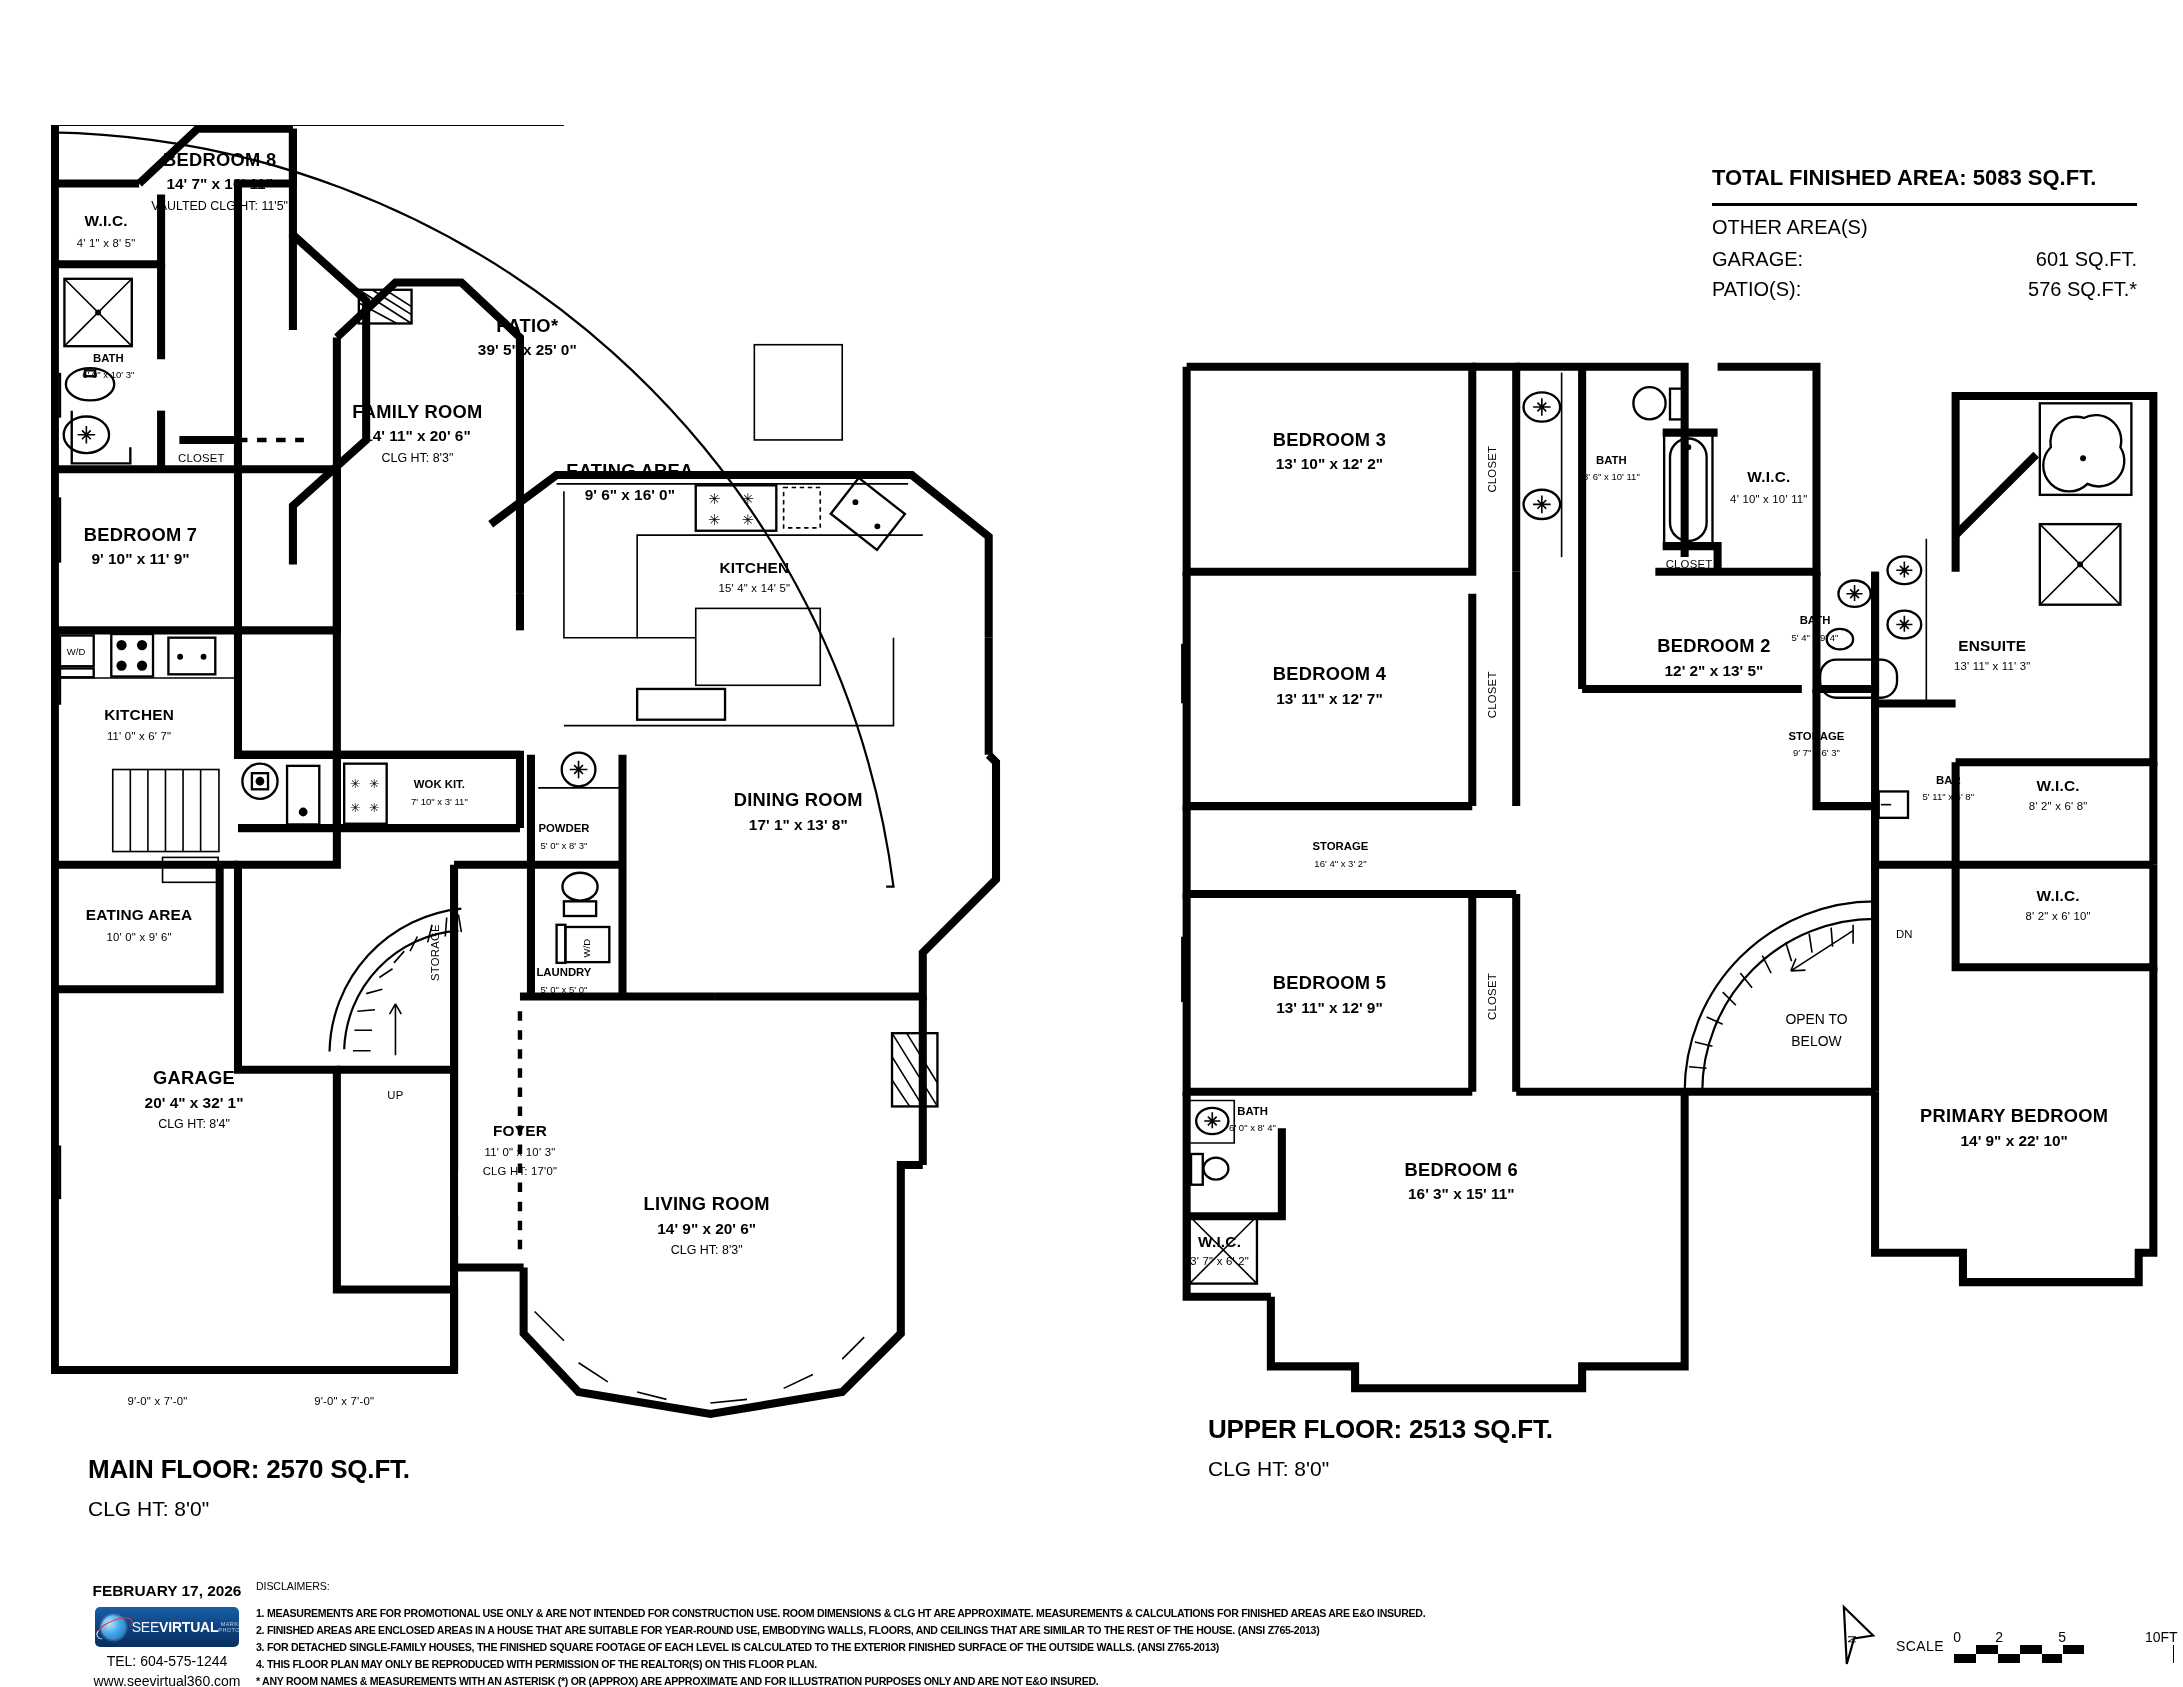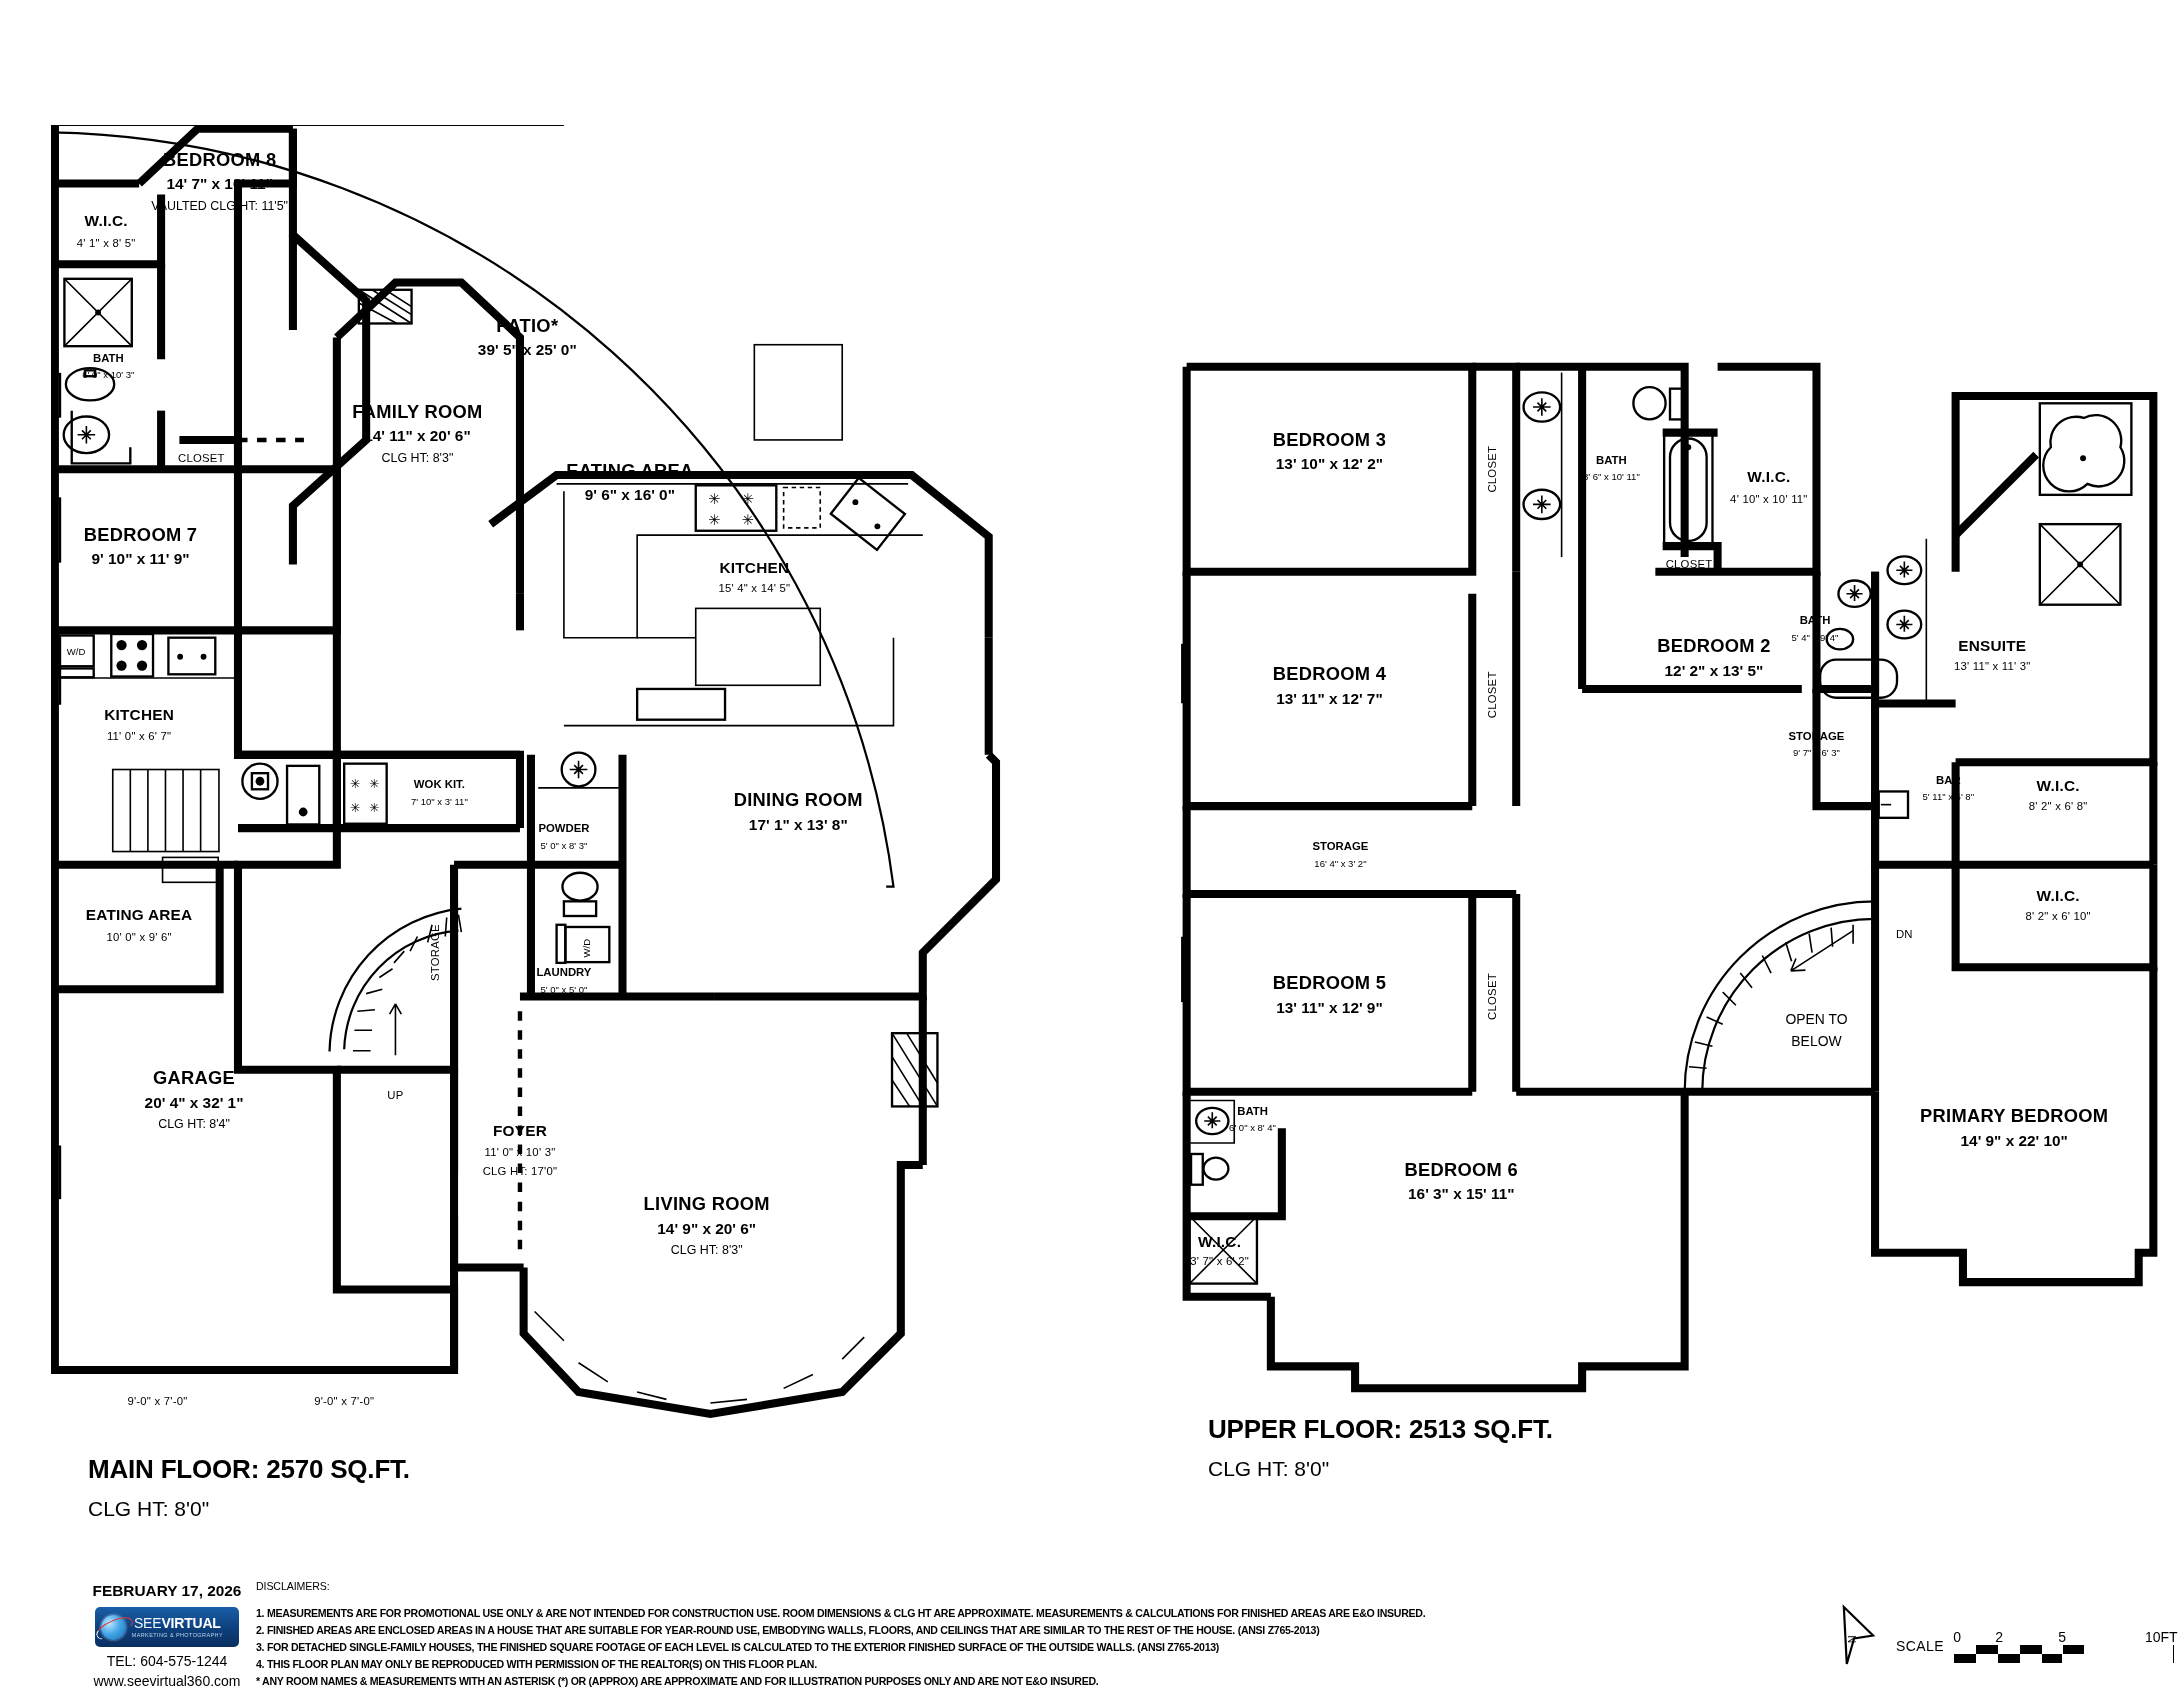--- a/index.html
+++ b/index.html
@@ -50,21 +50,21 @@
     padding-left:5.9px; position:relative; overflow:hidden;
   }
   #logo-box .orb { width:25px; height:25px; border-radius:50%;
     background:radial-gradient(circle at 33% 33%,#bfe6ff 0%,#45a8e8 45%,#1366b0 100%);
     box-shadow:0 0 0 1.5px rgba(255,255,255,.18); flex:0 0 auto; position:relative;}
   #logo-box .orb:after{
     content:""; position:absolute; left:-5.9px; top:5.1px; width:37px; height:14.6px;
     border:1.8px solid #e23b35; border-radius:50%; transform:rotate(-24deg);
     border-bottom-color:transparent; border-left-color:#fff;
   }
-  #logo-box .wordmark { display:flex; flex-direction:column; line-height:1; margin-left:2.9px;}
+  #logo-box .wordmark { display:flex; flex-direction:row; line-height:1; margin-left:2.9px;}
   #logo-box .wm-top { font-size:14px; font-weight:bold; color:#fff; letter-spacing:-0.2px; }
   #logo-box .wm-top em { font-style:normal; font-weight:normal; color:#eef4fa;}
   #logo-box .wm-sub { font-size:5.5px; color:#b9d4ea; letter-spacing:0.4px; margin-top:2.2px;}
   #footer-brand .tel { font-size:14px; margin-top:5.1px; white-space:nowrap;}
   #footer-brand .web { font-size:14px; margin-top:3.7px; white-space:nowrap;}
 
   #disclaimers { position:absolute; left:256px; top:1580px; width:1245px; }
   #disclaimers .head { font-size:10.6px; font-weight:400; margin-bottom:15px; letter-spacing:-0.1px;}
   #disclaimers .line { font-size:10.6px; margin-bottom:5.1px; letter-spacing:-0.3px; white-space:nowrap;font-weight:bold; }
 
@@ -95,20 +95,33 @@
   .hair  { fill:none; stroke:#000; stroke-width:2.2; }
   .dash  { fill:none; stroke:#000; stroke-width:6; stroke-dasharray:13 13; }
   .arc   { fill:none; stroke:#000; stroke-width:3; }
 </style>
 </head>
 <body>
 
 <div class="page">
 
 
+  <div id="area-summary">
+    <div class="total">TOTAL FINISHED AREA:  5083 SQ.FT.</div>
+    <div class="rule"></div>
+    <div class="other-label">OTHER AREA(S)</div>
+    <div class="row">
+      <span>GARAGE:</span>
+      <span class="val">601 SQ.FT.</span>
+    </div>
+    <div class="row">
+      <span>PATIO(S):</span>
+      <span class="val">576 SQ.FT.*</span>
+    </div>
+  </div>
 
   <svg id="main-floor-plan" class="plan" viewBox="0 0 1560 1790">
 
     <path class="arc" d="M 0 0 L 0 10 A 1180 1180 0 0 1 1150 1040 L 1140 1040"></path>
     <path class="arc" d="M 5 0 L 700 0"></path>
 
     <path class="wall" d="M 5 0 L 5 1700 L 550 1700 L 550 1590 L 390 1590 L 390 1290
                           L 255 1290 L 255 1010 L 390 1010 L 390 860 L 255 860
                           L 255 690 L 390 690 L 390 470 L 255 470 L 255 80
                           L 330 80 L 330 5"></path>

